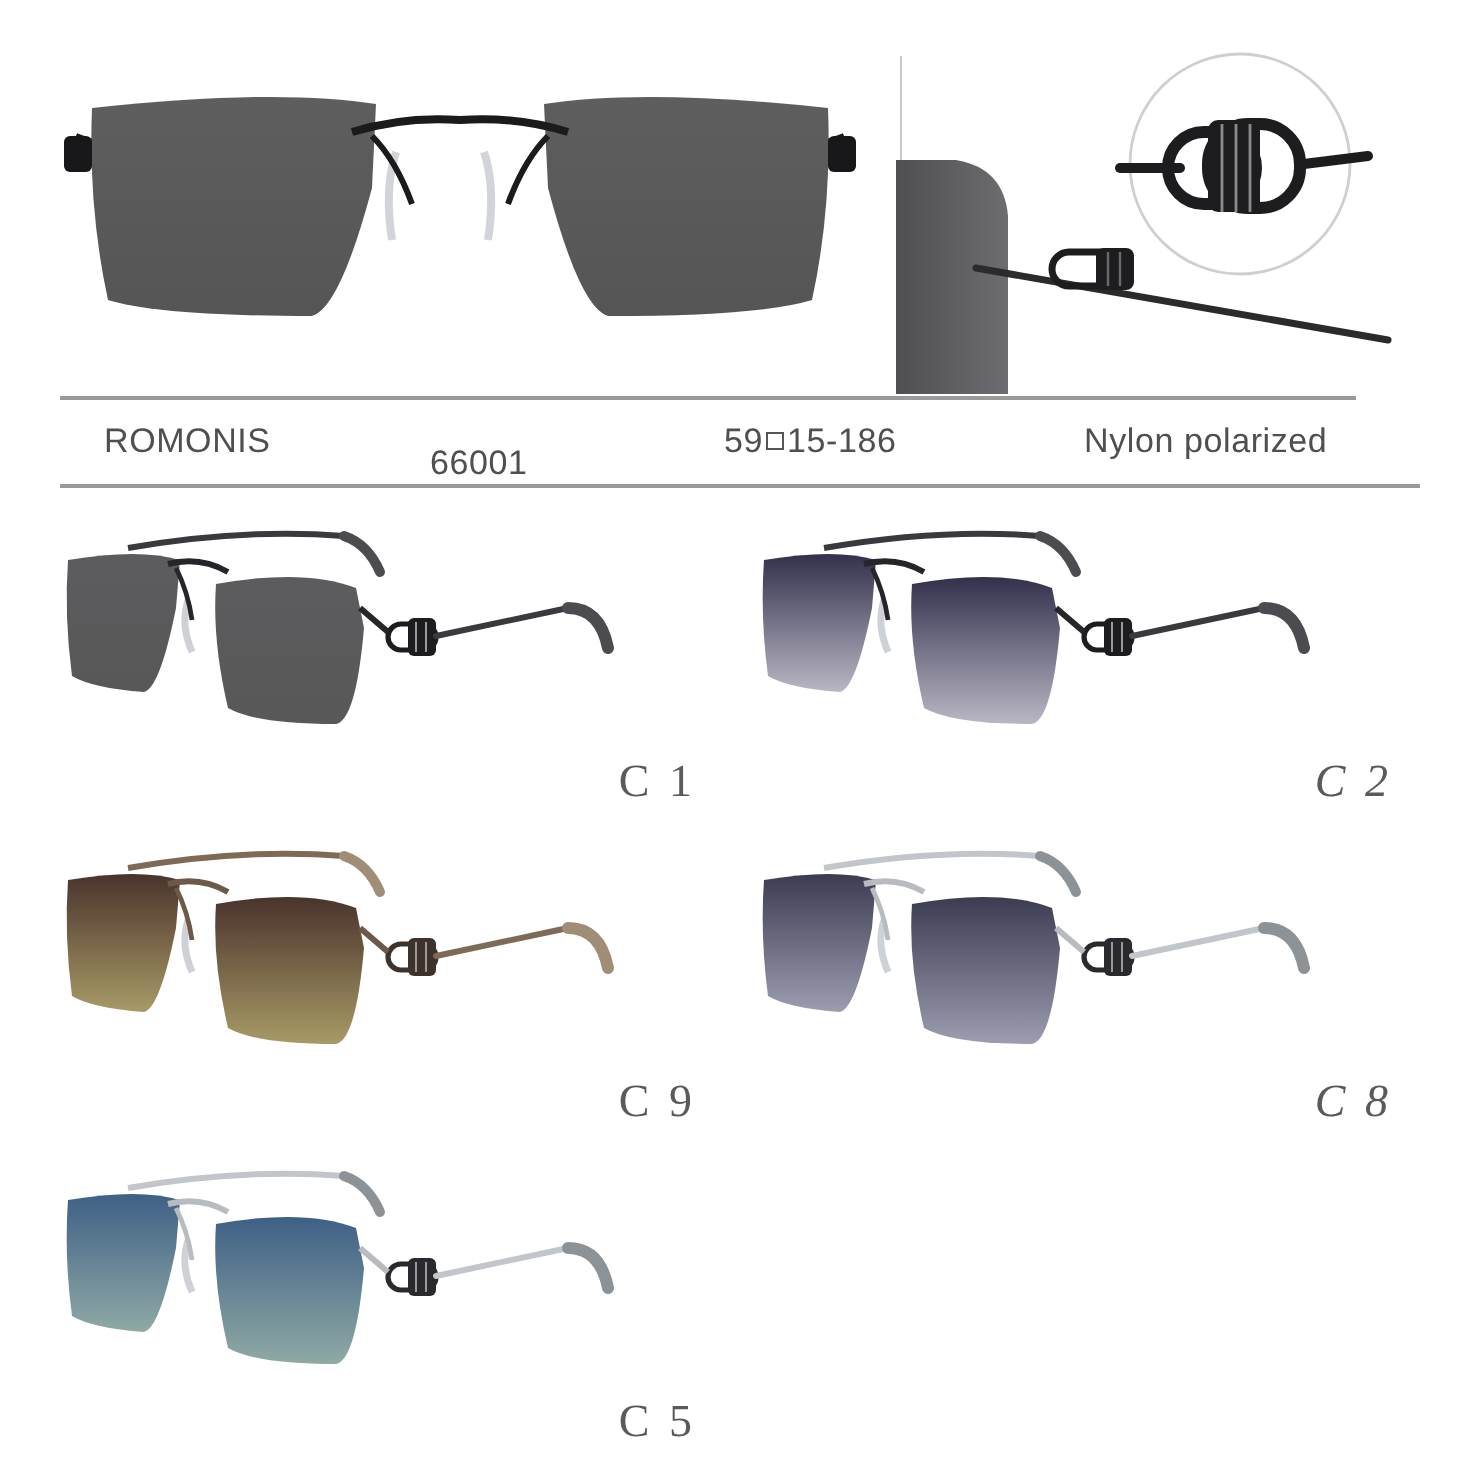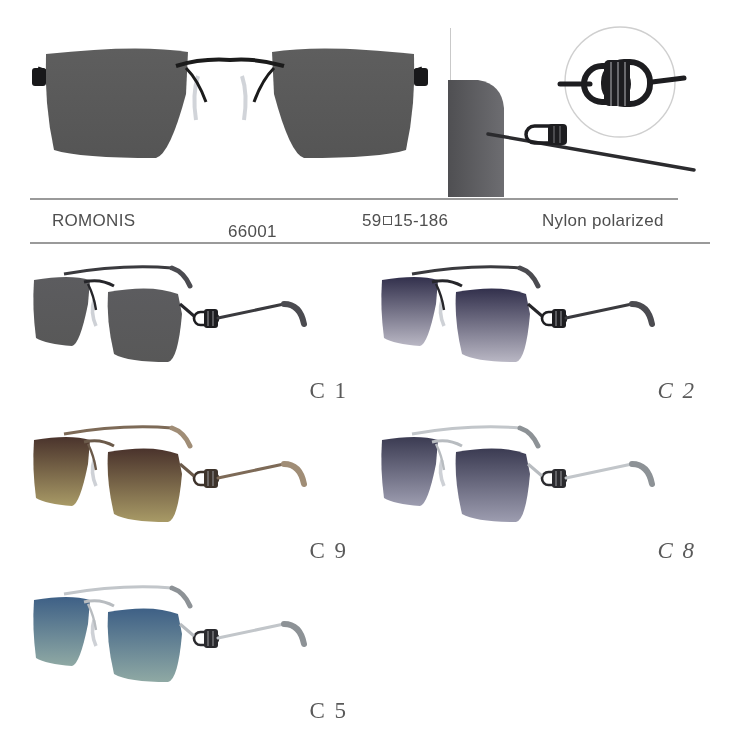--- a/index.html
+++ b/index.html
@@ -29,21 +29,21 @@
   .infobar:before{
     content:"";position:absolute;left:0;top:0;width:648px;height:2px;background:#9a9a9a;
   }
   .infobar:after{
     content:"";position:absolute;left:0;bottom:0;width:680px;height:2px;background:#9a9a9a;
   }
   .info-cell{
     font-size:17px;color:#4f4f4f;letter-spacing:.3px;white-space:nowrap;
   }
   .c-brand{position:absolute;left:22px;}
-  .c-model{position:absolute;left:198px;margin-top:21px;}
+  .c-model{position:absolute;left:185px;margin-top:21px;}
   .c-size{position:absolute;left:332px;}
   .c-lens{position:absolute;left:512px;}
   .sq{
     display:inline-block;width:9px;height:9px;border:1.4px solid #555;
     margin:0 2px 0 1px;vertical-align:1px;box-sizing:border-box;
   }
 
   
   .grid{position:absolute;left:0;top:250px;width:740px;}
   .row{position:relative;height:160px;padding-left:18px;}

